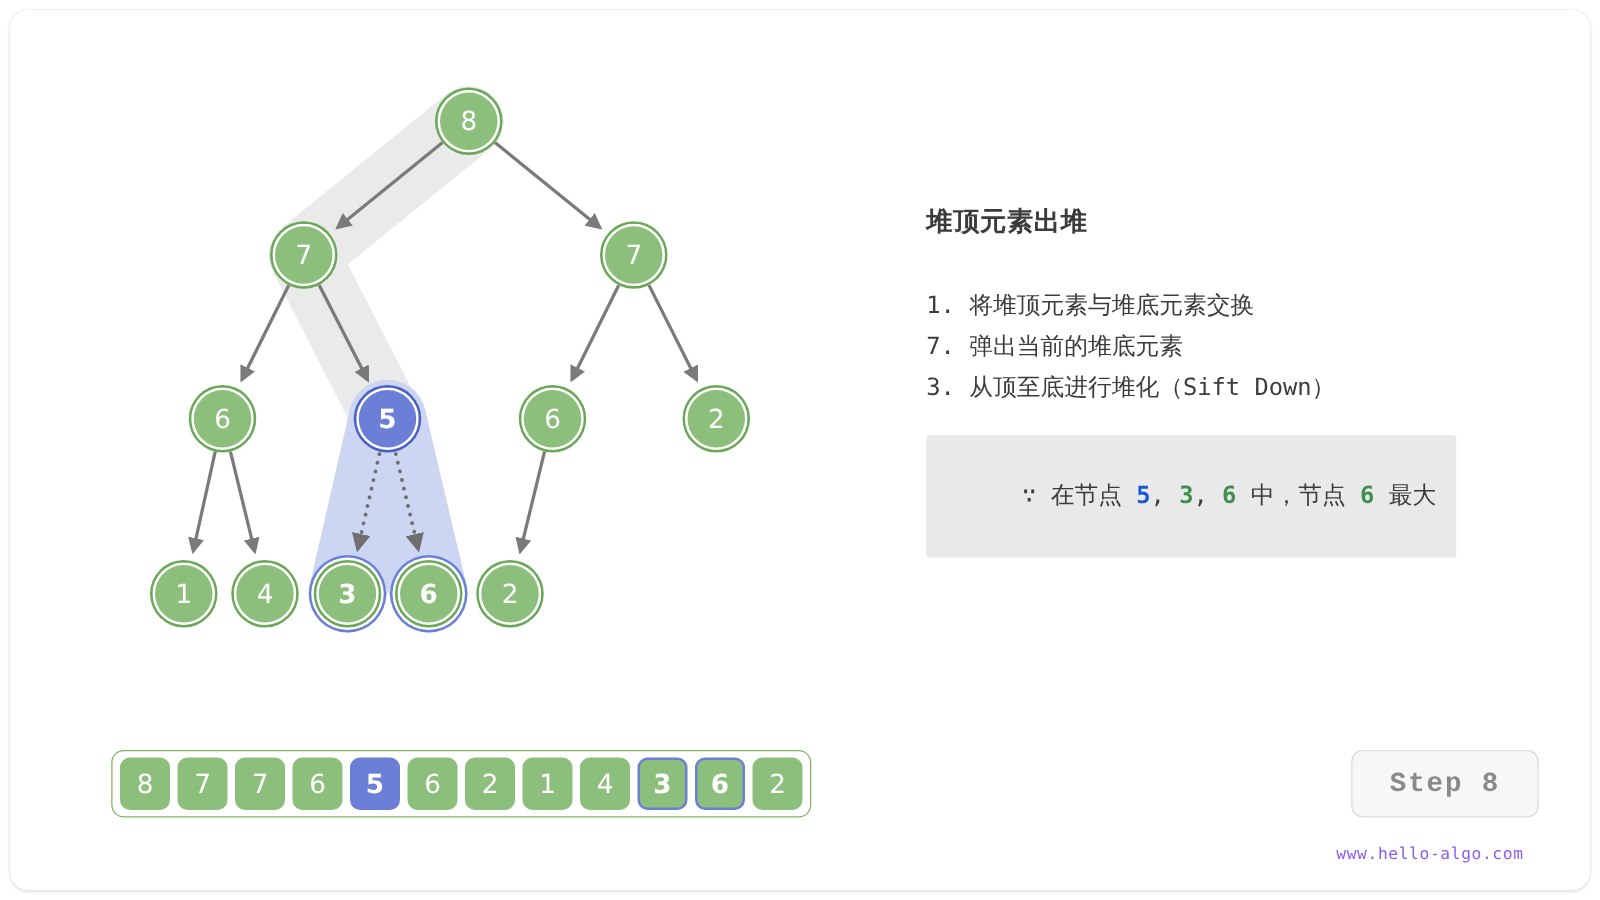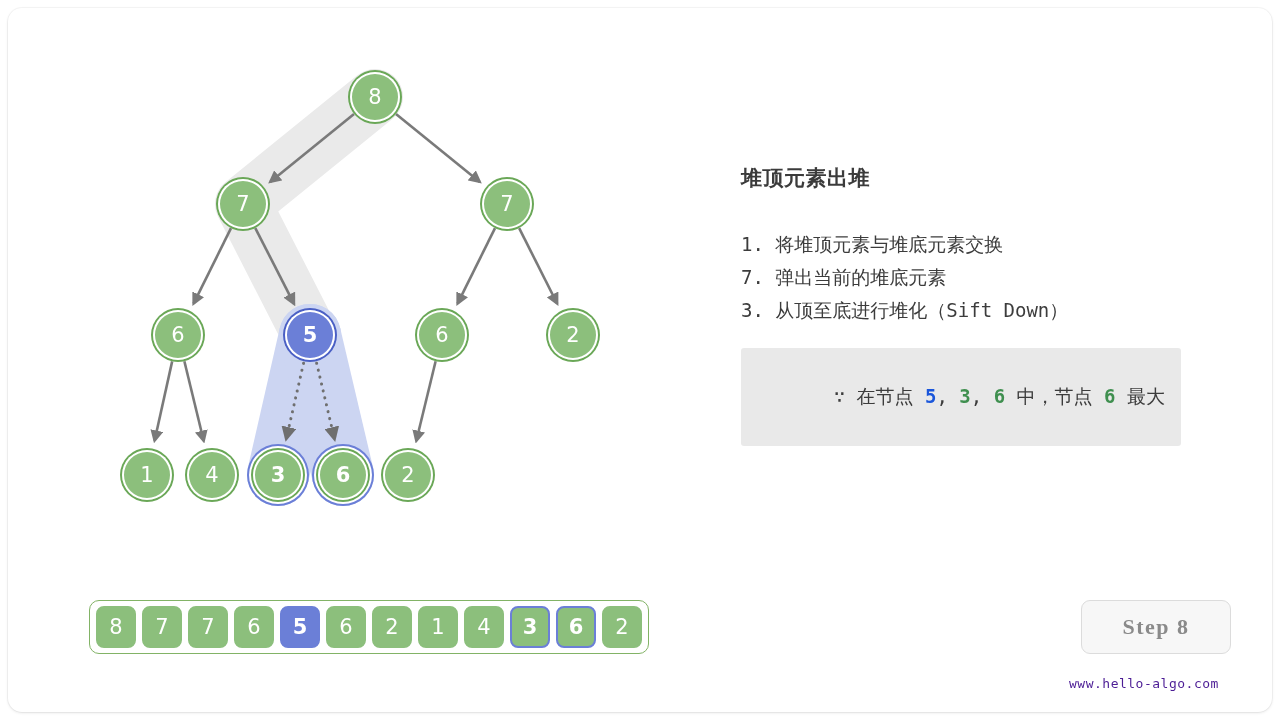--- a/index.html
+++ b/index.html
@@ -27,47 +27,47 @@
   }
   .step-line {
     font-size:19px; color:#3c3c3c; line-height:28px;
     font-family:"DejaVu Sans Mono","Liberation Mono",monospace;
     white-space:pre;
   }
   #steps { margin-top:38px; display:flex; flex-direction:column; gap:5px; }
   #note {
     margin-top:24px;
     background:#e9e9e9;
-    padding:9px 16px 11px 24px;
+    padding:9px 16px 11px 8px;
     border-radius:3px;
     font-size:19px; color:#3c3c3c;
     font-family:"DejaVu Sans Mono","Liberation Mono",monospace;
     display:inline-block;
     white-space:pre;
     line-height:26px;
   }
   .hl-blue { color:#1a56db; font-weight:bold; }
   .hl-green { color:#3f8f4f; font-weight:bold; }
 
   
   #step-badge {
     position:absolute; left:1081px; top:600px;
     width:150px; height:54px;
     background:#f7f7f7;
     border:1px solid #dcdcdc;
     border-radius:9px;
     display:flex; align-items:center; justify-content:center;
-    font-family:Liberation Serif, serif;
+    font-family:Liberation Mono, monospace;
     font-size:22px; font-weight:bold; color:#8a8a8a;
     letter-spacing:1.5px;
   }
   #watermark {
     position:absolute; left:1069px; top:676px;
     font-family:"DejaVu Sans Mono","Liberation Mono",monospace;
-    font-size:13px; color:#4c1d95; letter-spacing:.5px;
+    font-size:13px; color:#8b5cf6; letter-spacing:.5px;
   }
 
   
   #array-wrap {
     position:absolute; left:89px; top:600px;
     height:54px;
     border:1.6px solid #82b366; border-radius:10px;
     padding:5px 6px;
     display:flex; gap:6px; align-items:center;
   }

